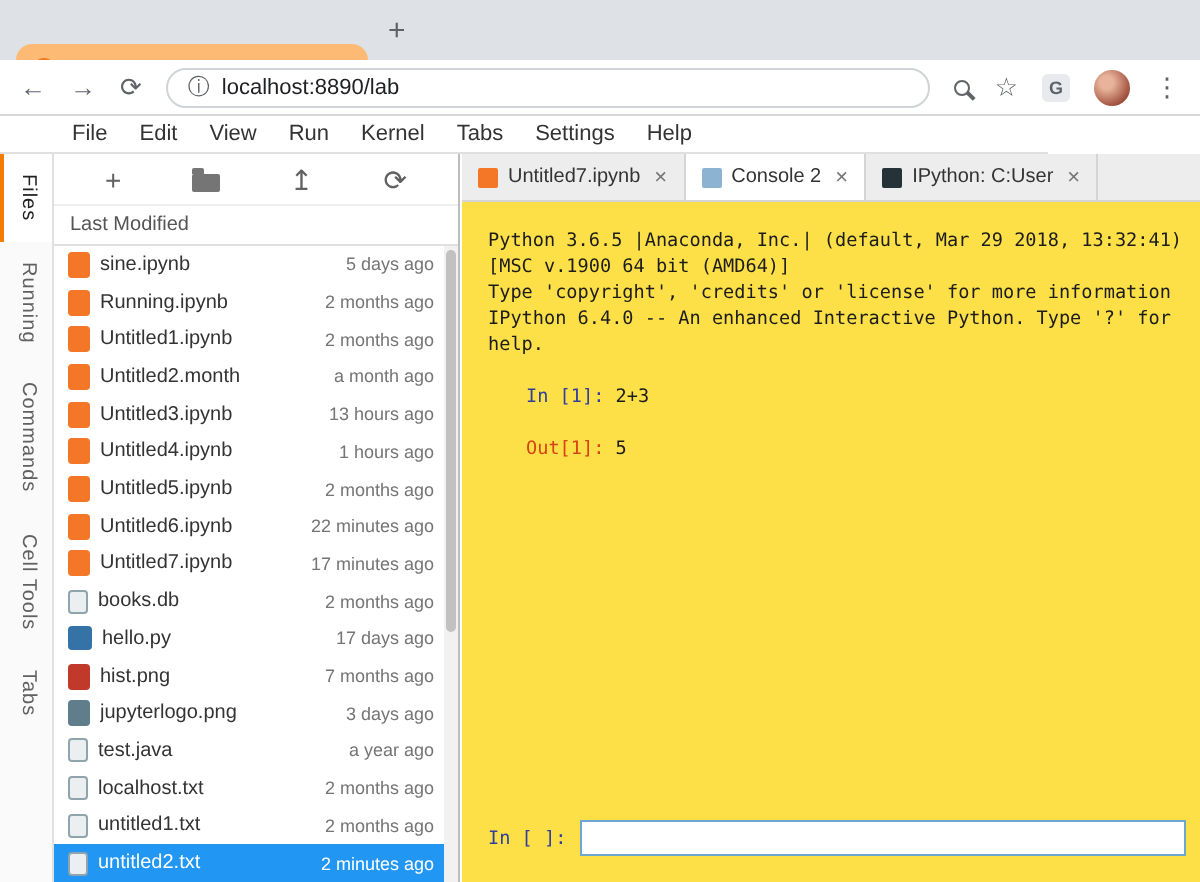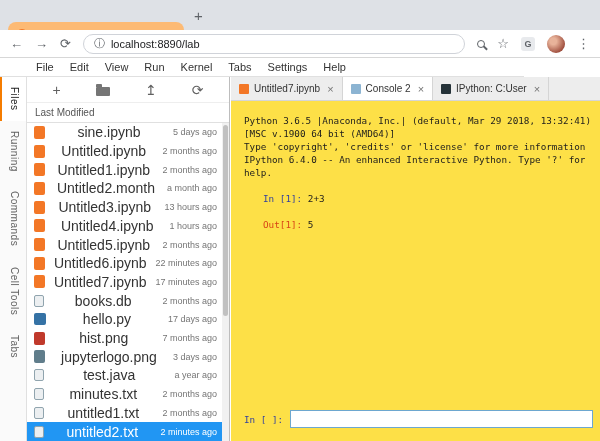--- a/index.html
+++ b/index.html
@@ -62,21 +62,21 @@
   .sort { font-size:7px; color:#757575; }
   .fb-list { position:absolute; left:0; top:46px; bottom:0; right:0; display:flex; flex-direction:column; }
   .fb-row { flex:1; display:flex; align-items:center; gap:5px; padding:0 12px 0 7px; min-height:0; }
   .file-ic { width:11px; height:13px; border-radius:2px; flex:0 0 auto; }
   .file-ic[data-icon="notebook"] { background:#f37726; }
   .file-ic[data-icon="python"]   { background:#3572a5; width:12px; height:12px; }
   .file-ic[data-icon="image"]    { background:#c0392b; }
   .file-ic[data-icon="image2"]   { background:#607d8b; }
   .file-ic[data-icon="file"], .file-ic[data-icon="html"], .file-ic[data-icon="text"]
     { background:#eceff1; border:1px solid #90a4ae; width:10px; height:12px; }
-  .f-name { flex:1; font-size:14px; color:#333; white-space:nowrap; overflow:hidden; text-overflow:ellipsis;text-align:center; }
+  .f-name { flex:1; font-size:10px; color:#333; white-space:nowrap; overflow:hidden; text-overflow:ellipsis; }
   .f-date { font-size:9px; color:#757575; white-space:nowrap; }
   .fb-row.selected { background:#2196f3; }
   .fb-row.selected .f-name, .fb-row.selected .f-date { color:#fff; }
   .fb-scroll { position:absolute; right:0; top:46px; bottom:0; width:7px; background:#f1f1f1; }
   .fb-thumb { position:absolute; top:2px; left:1px; width:5px; height:60%; background:#c1c1c1; border-radius:3px; }
 
   
   .main { position:absolute; left:231px; right:0; top:77px; bottom:0; background:#fff; }
   .dtabbar { height:24px; background:#ededed; border-bottom:1px solid #d5d5d5; display:flex; }
   .mtab { display:flex; align-items:center; gap:5px; padding:0 8px; border-right:1px solid #d5d5d5;
@@ -172,21 +172,21 @@
       <span style="font-size:10px;">Last Modified</span>
     </div>
     <div class="fb-list">
       <div class="fb-row">
         <span class="file-ic" data-icon="notebook"></span>
         <span class="f-name">sine.ipynb</span>
         <span class="f-date">5 days ago</span>
       </div>
       <div class="fb-row">
         <span class="file-ic" data-icon="notebook"></span>
-        <span class="f-name">Untitled.ipynb</span>
+        <span class="f-name">Running.ipynb</span>
         <span class="f-date">2 months ago</span>
       </div>
       <div class="fb-row">
         <span class="file-ic" data-icon="notebook"></span>
         <span class="f-name">Untitled1.ipynb</span>
         <span class="f-date">2 months ago</span>
       </div>
       <div class="fb-row">
         <span class="file-ic" data-icon="notebook"></span>
         <span class="f-name">Untitled2.month</span>
@@ -237,21 +237,21 @@
         <span class="f-name">jupyterlogo.png</span>
         <span class="f-date">3 days ago</span>
       </div>
       <div class="fb-row">
         <span class="file-ic" data-icon="file"></span>
         <span class="f-name">test.java</span>
         <span class="f-date">a year ago</span>
       </div>
       <div class="fb-row">
         <span class="file-ic" data-icon="text"></span>
-        <span class="f-name">minutes.txt</span>
+        <span class="f-name">localhost.txt</span>
         <span class="f-date">2 months ago</span>
       </div>
       <div class="fb-row">
         <span class="file-ic" data-icon="text"></span>
         <span class="f-name">untitled1.txt</span>
         <span class="f-date">2 months ago</span>
       </div>
       <div class="fb-row selected">
         <span class="file-ic" data-icon="text"></span>
         <span class="f-name">untitled2.txt</span>

